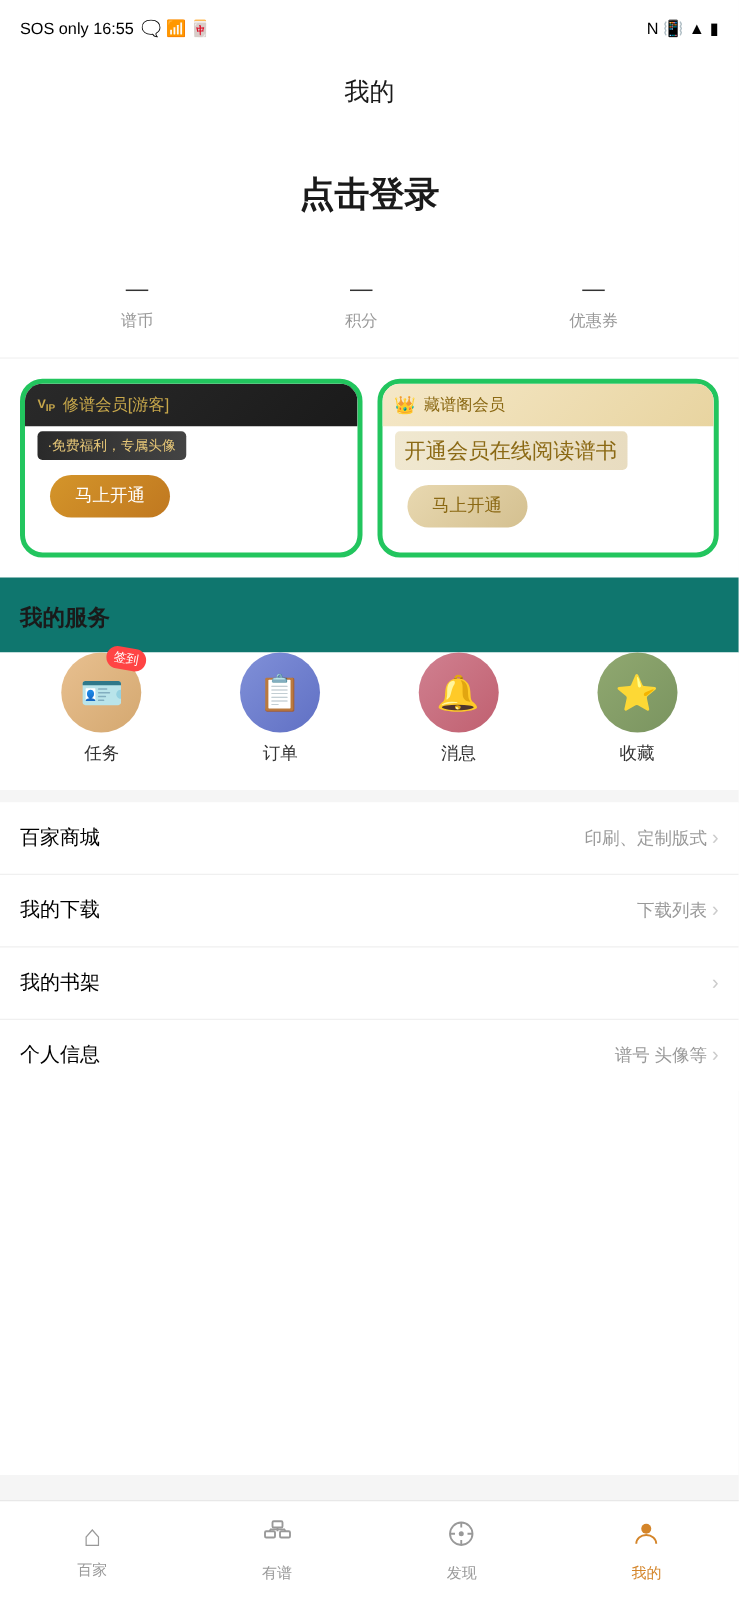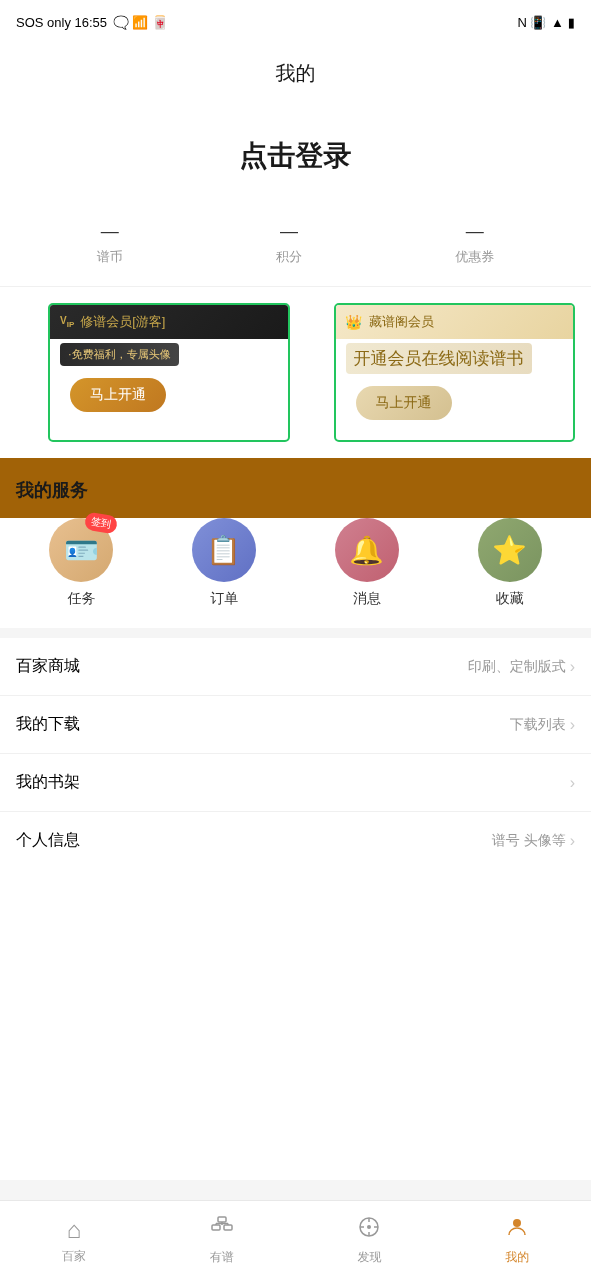--- a/index.html
+++ b/index.html
@@ -68,24 +68,23 @@
 
     
     .membership-section {
       background: #fff;
       padding: 16px;
       display: flex;
       gap: 12px;
     }
     .member-card {
       flex: 1;
-      border-radius: 5px;
+      border-radius: 18px;
       overflow: hidden;
-      border: 2px solid #22c55e;
-      margin-left: 32px;
+      border: 4px solid #22c55e;
     }
     .member-card-header {
       display: flex;
       align-items: center;
       gap: 6px;
       padding: 8px 10px;
     }
     .member-card-header-left {
       background: linear-gradient(135deg, #2a2a2a 0%, #1a1a1a 100%);
       color: #fff;
@@ -137,21 +136,21 @@
       background: linear-gradient(135deg, #e8d8b0, #d4c090);
       color: #8b6914;
     }
 
     
     .section-title {
       font-size: 18px;
       font-weight: bold;
       color: #1a1a1a;
       padding: 20px 16px 16px;
-      background: #a16207;
+      background: #0f766e;
     }
     .services-grid {
       background: #fff;
       display: flex;
       justify-content: space-around;
       padding: 0 10px 20px;
     }
     .service-item {
       display: flex;
       flex-direction: column;

